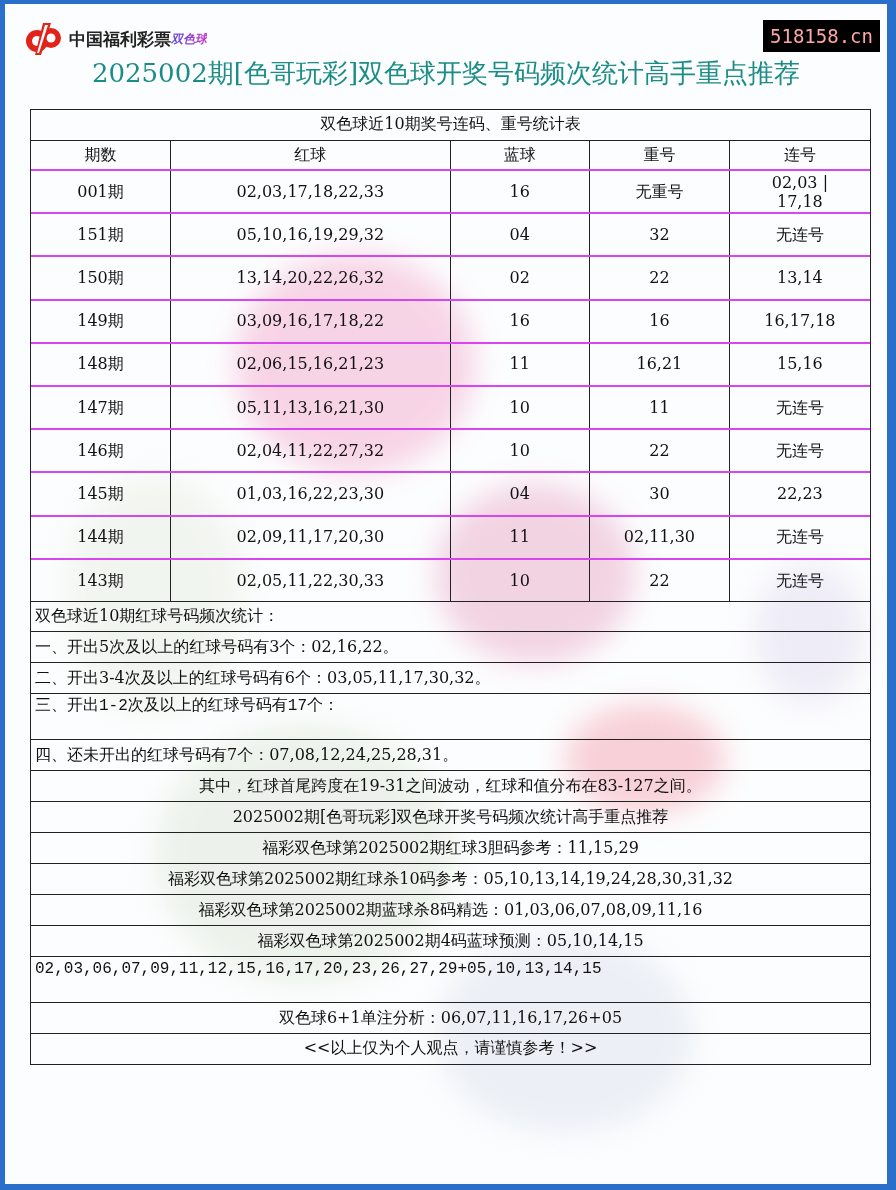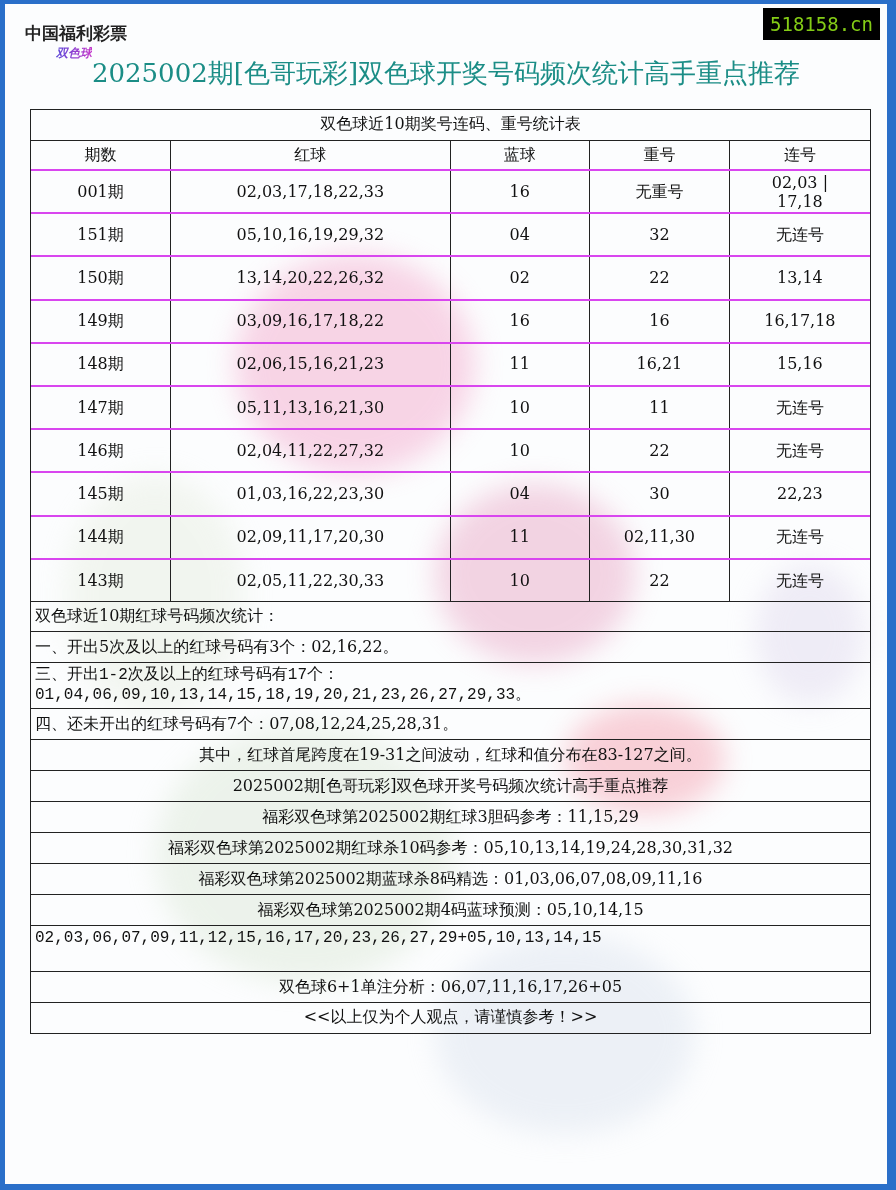--- a/index.html
+++ b/index.html
@@ -22,36 +22,36 @@
     .f1 { left: 230px; top: 250px; width: 240px; height: 220px; background: #f2a3c9; }
     .f2 { left: 430px; top: 480px; width: 200px; height: 180px; background: #e7a2c2; }
     .f3 { left: 560px; top: 700px; width: 160px; height: 110px; background: #f49aaa; }
     .f4 { left: 150px; top: 720px; width: 300px; height: 260px; background: #cfe0c8; opacity: .35; }
     .f5 { left: 430px; top: 930px; width: 260px; height: 200px; background: #cfd9e8; opacity: .35; }
     .f6 { left: 60px; top: 470px; width: 180px; height: 240px; background: #dbe5d0; opacity: .3; }
     .f7 { left: 750px; top: 560px; width: 110px; height: 140px; background: #d6cde8; opacity: .35; }
 
     .header { position: absolute; left: 0; top: 0; width: 882px; height: 105px; }
     .logo {
-      position: absolute; left: 16px; top: 18px; height: 34px; display: flex; align-items: center; flex-direction: column;
+      position: absolute; left: 16px; top: 18px; height: 34px; display: flex; align-items: center;
     }
     .logo-mark { width: 44px; height: 36px; position: relative; }
     .logo-text-cn {
       font-family: "DejaVu Sans", "Liberation Sans", sans-serif;
       font-weight: bold; font-size: 17px; color: #222; margin-left: 4px; letter-spacing: 0px;
     }
     .logo-text-ssq {
       font-family: "DejaVu Sans", "Liberation Sans", sans-serif;
       font-weight: bold; font-style: italic; font-size: 12px;
       background: linear-gradient(90deg, #5a47d8, #c436c9);
       -webkit-background-clip: text; background-clip: text; color: transparent;
     }
     .site-badge {
-      position: absolute; left: 758px; top: 4px; width: 117px; height: 32px;
-      background: #000; color: #84cc16;
+      position: absolute; left: 758px; top: 16px; width: 117px; height: 32px;
+      background: #000; color: #fca5a5;
       font-family: "DejaVu Sans Mono", "Liberation Mono", monospace;
       font-size: 19px; line-height: 32px; text-align: center;
     }
     .page-title {
       position: absolute; left: 0; top: 52px; width: 882px; text-align: center;
       font-size: 26px; color: #1b8d86; letter-spacing: 0px;
       font-family: "DejaVu Serif", "Liberation Serif", serif;
     }
 
     .main {
@@ -205,23 +205,23 @@
           <td>02,05,11,22,30,33</td>
           <td>10</td>
           <td>22</td>
           <td>无连号</td>
         </tr>
       </tbody>
     </table>
 
     <div class="row left freq-title">双色球近10期红球号码频次统计：</div>
     <div class="row left line1">一、开出5次及以上的红球号码有3个：02,16,22。</div>
+    <div class="row left line1">二、开出3-4次及以上的红球号码有6个：03,05,11,17,30,32。</div>
     <div class="row left twoline">
       <div>三、开出1-2次及以上的红球号码有17个：</div>
-      <div>01,04,06,09,10,13,14,15,18,19,20,21,23,26,27,29,33。</div>
     </div>
     <div class="row left line1">四、还未开出的红球号码有7个：07,08,12,24,25,28,31。</div>
     <div class="row line-c">其中，红球首尾跨度在19-31之间波动，红球和值分布在83-127之间。</div>
     <div class="row line-c">2025002期[色哥玩彩]双色球开奖号码频次统计高手重点推荐</div>
     <div class="row line-c">福彩双色球第2025002期红球3胆码参考：11,15,29</div>
     <div class="row line-c">福彩双色球第2025002期红球杀10码参考：05,10,13,14,19,24,28,30,31,32</div>
     <div class="row line-c">福彩双色球第2025002期蓝球杀8码精选：01,03,06,07,08,09,11,16</div>
     <div class="row line-c">福彩双色球第2025002期4码蓝球预测：05,10,14,15</div>
     <div class="row left twoline">
       <div>02,03,06,07,09,11,12,15,16,17,20,23,26,27,29+05,10,13,14,15</div>

